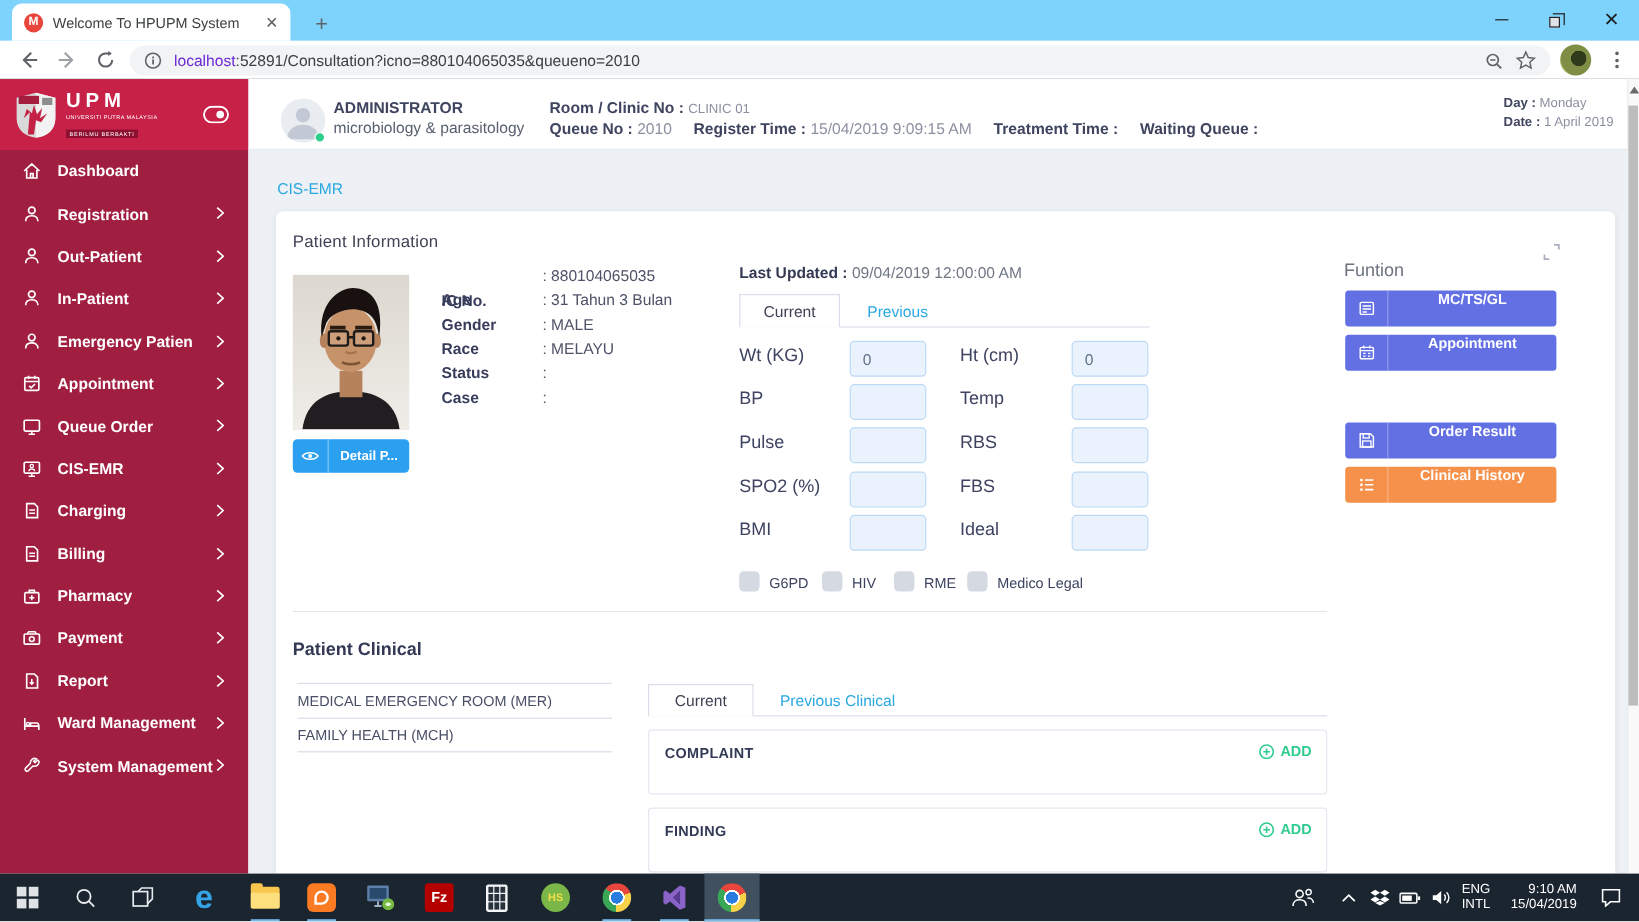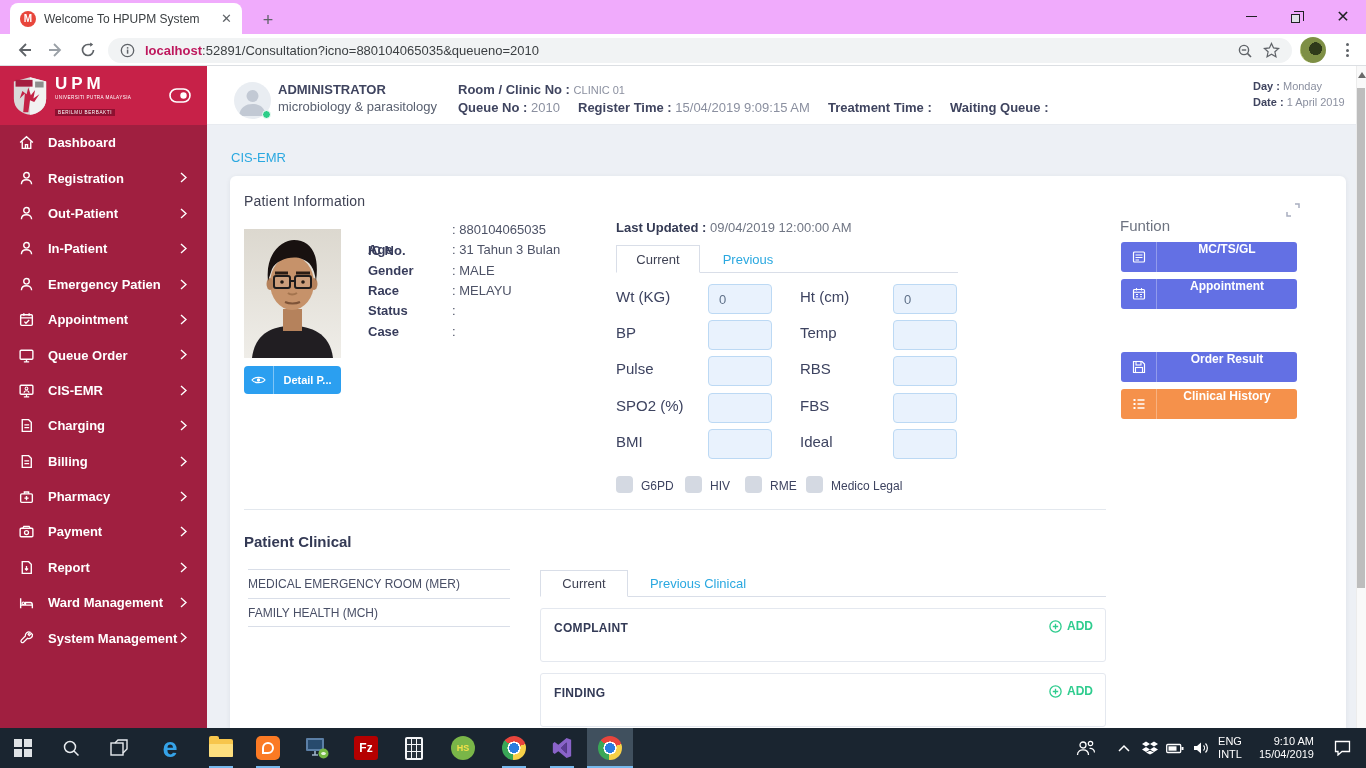--- a/index.html
+++ b/index.html
@@ -1,21 +1,21 @@
 <!DOCTYPE html>
 <html><head>
 <meta charset="utf-8">
 <style>
   * { margin:0; padding:0; box-sizing:border-box; }
   body { font-family:"Liberation Sans", sans-serif; }
   .screen { position:relative; width:1366px; height:768px; overflow:hidden; background:#fff; }
   .abs { position:absolute; }
 
   
-  .tabstrip { left:0; top:0; width:1366px; height:34px; background:#f0abfc; }
+  .tabstrip { left:0; top:0; width:1366px; height:34px; background:#7dd3fc; }
   .tab { left:10px; top:3px; width:232px; height:31px; background:#fff; border-radius:8px 8px 0 0; display:flex; align-items:center; padding:0 10px; }
   .favicon { width:16px; height:16px; border-radius:50%; background:#e8463c; color:#fff; font-size:10px; font-weight:bold; display:flex; align-items:center; justify-content:center; flex:0 0 16px; }
   .favicon::after { content:"M"; }
   .tab-title { margin-left:8px; font-size:12px; color:#3c4043; white-space:nowrap; overflow:hidden; flex:1; }
   .tab-close { color:#5f6368; font-size:13px; margin-left:6px; cursor:default; }
   .newtab { left:256px; top:8px; width:24px; height:24px; color:#5f6368; font-size:18px; display:flex; align-items:center; justify-content:center; }
   .winctl { top:0; width:46px; height:33px; display:flex; align-items:center; justify-content:center; color:#202124; }
   .ctl-min { left:1228px; } .ctl-min::after { content:""; width:11px; height:1.4px; background:#202124; }
   .ctl-max { left:1274px; }
   .restore-box { width:9px; height:9px; border:1.2px solid #202124; position:relative; background:#dee1e6; margin-top:3px; margin-left:-3px; }
@@ -167,21 +167,21 @@
         <path d="M13.5 8 A5.5 5.5 0 1 1 8 2.5 H12" stroke="#5f6368" stroke-width="1.7" fill="none"></path>
         <path d="M10.2 0.5 L13.2 2.5 L10.2 4.7 Z" fill="#5f6368"></path>
       </svg>
   </div>
   <div class="abs omnibox">
     <svg width="15" height="15" viewBox="0 0 16 16">
         <circle cx="8" cy="8" r="6.6" stroke="#5f6368" stroke-width="1.4" fill="none"></circle>
         <rect x="7.3" y="7" width="1.6" height="4.4" fill="#5f6368"></rect>
         <rect x="7.3" y="4.4" width="1.6" height="1.6" fill="#5f6368"></rect>
       </svg>
-    <div class="url-text"><b style="font-weight:bold;color:#be185d;">localhost</b><span style="color:#3c4043;">:52891/Consultation?icno=880104065035&amp;queueno=2010</span></div>
+    <div class="url-text"><b style="font-weight:normal;color:#6d28d9;">localhost</b><span style="color:#3c4043;">:52891/Consultation?icno=880104065035&amp;queueno=2010</span></div>
     <svg class="omni-icon" width="16" height="16" viewBox="0 0 16 16">
         <circle cx="7" cy="7" r="4.6" stroke="#5f6368" stroke-width="1.4" fill="none"></circle>
         <path d="M10.4 10.4 L14 14" stroke="#5f6368" stroke-width="1.6"></path>
         <path d="M4.8 7 H9.2" stroke="#5f6368" stroke-width="1.4"></path>
       </svg>
     <svg class="omni-icon" width="17" height="17" viewBox="0 0 18 18">
         <path d="M9 1.5 L11.2 6.3 L16.5 6.9 L12.6 10.4 L13.7 15.6 L9 13 L4.3 15.6 L5.4 10.4 L1.5 6.9 L6.8 6.3 Z" stroke="#5f6368" stroke-width="1.3" fill="none"></path>
       </svg>
   </div>
   <div class="abs avatar-btn"></div>

